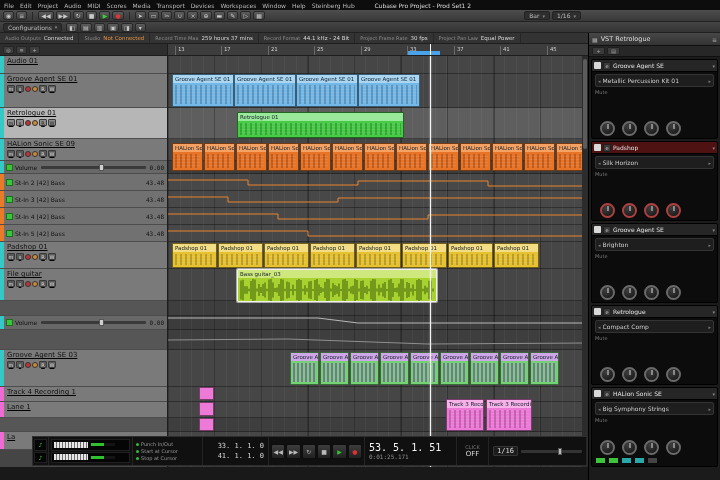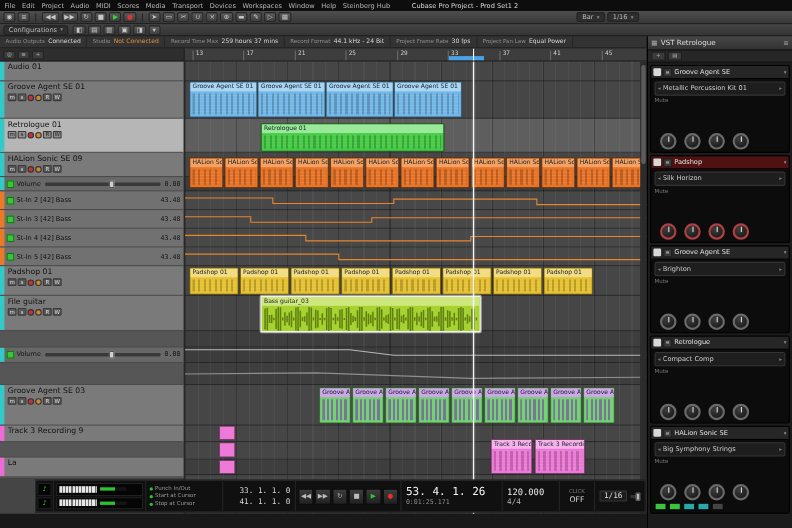--- a/index.html
+++ b/index.html
@@ -39,21 +39,21 @@
   #ruler-playhead{position:absolute;left:262px;top:0;width:1px;height:12px;background:#ffffff;}
 
   
   #tracklist{position:absolute;left:0;top:56px;width:168px;height:424px;background:#454545;border-right:1px solid #1d1d1d;overflow:hidden;z-index:1;}
   .trow{position:relative;display:flex;align-items:center;background:#7a7a7a;border-bottom:1px solid #4c4c4c;overflow:hidden;}
   .trow.sel{background:#b6b6b6;}
   .kind-volume{background:#686868;}
   .kind-lane{background:#717171;}
   .kind-spacer{background:#565656;}
   .strip{width:4px;align-self:stretch;flex:none;}
-  .tmain{flex:1;padding:1px 3px;align-self:flex-start;overflow:hidden;}
+  .tmain{flex:1;padding:1px 3px;align-self:flex-start;overflow:hidden;text-decoration:underline;}
   .tname{font-size:7px;color:#121212;line-height:9px;white-space:nowrap;overflow:hidden;}
   .tbtns{display:flex;gap:1px;margin-top:1px;align-items:center;}
   .tbtn{width:8px;height:7px;background:#595959;border:1px solid #3a3a3a;border-radius:1px;color:#ddd;font-size:5px;line-height:6px;text-align:center;}
   .trow.sel .tbtn{background:#8d8d8d;color:#222;}
   .tdot{width:6px;height:6px;border-radius:50%;border:1px solid #333;}
   .tdot.rec{background:#c03434;}
   .tdot.mon{background:#cc8833;}
   .vol-led{width:7px;height:7px;background:#3bc43b;border:1px solid #1d6f1d;margin:0 2px;flex:none;}
   .vol-label,.lane-name{font-size:6px;color:#121212;white-space:nowrap;overflow:hidden;}
   .lane-name{flex:1;}
@@ -395,21 +395,27 @@
             <div class="tdot rec"></div>
             <div class="tdot mon"></div>
             <div class="tbtn">R</div>
             <div class="tbtn">W</div>
           </div>
         </div>
       </div>
       <div class="trow kind-track" style="height: 15px;">
         <div class="strip" style="background: rgb(238, 106, 212);"></div>
         <div class="tmain">
-          <div class="tname">Track 3 Recording 9</div>
+          <div class="tname">Track 4 Recording 1</div>
+        </div>
+      </div>
+      <div class="trow kind-track" style="height: 16px;">
+        <div class="strip" style="background: rgb(238, 106, 212);"></div>
+        <div class="tmain">
+          <div class="tname">Lane 1</div>
         </div>
       </div>
       <div class="trow kind-spacer" style="height: 14px;"></div>
       <div class="trow kind-track" style="height: 18px;">
         <div class="strip" style="background: rgb(238, 106, 212);"></div>
         <div class="tmain">
           <div class="tname">La</div>
         </div>
       </div>
     </div>
@@ -776,26 +782,22 @@
     </div>
     <div class="tp-btns" id="tp-btns">
         <div class="tp-btn">◀◀</div>
         <div class="tp-btn">▶▶</div>
         <div class="tp-btn">↻</div>
         <div class="tp-btn">■</div>
         <div class="tp-btn" style="color: rgb(46, 200, 46);">▶</div>
         <div class="tp-btn" style="color: rgb(224, 48, 48);">●</div>
       </div>
     <div class="tp-time">
-      <div class="t1">53. 4. 1. 26</div>
+      <div class="t1">53. 5. 1. 51</div>
       <div class="t2">0:01:25.171</div>
-    </div>
-    <div class="tp-tempo">
-      <div class="tempo-v">120.000</div>
-      <div class="sig-v">4/4</div>
     </div>
     <div class="tp-click">
       <div class="ck-l">CLICK</div>
       <div class="ck-v">OFF</div>
     </div>
     <div class="tp-q">
       <div class="q-v">1/16</div>
       <div class="q-slider">
           <div class="q-thumb"></div>
         </div>

